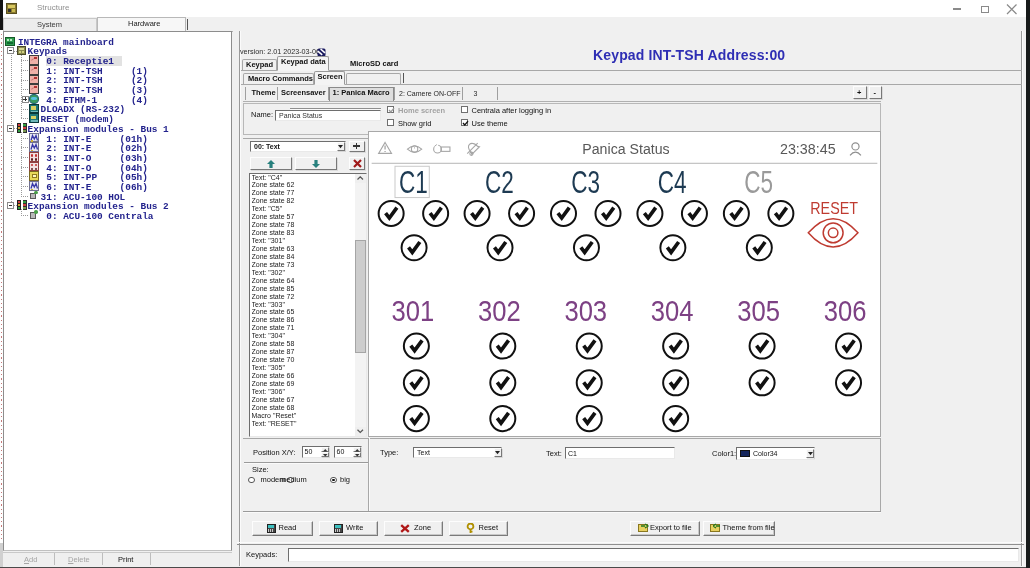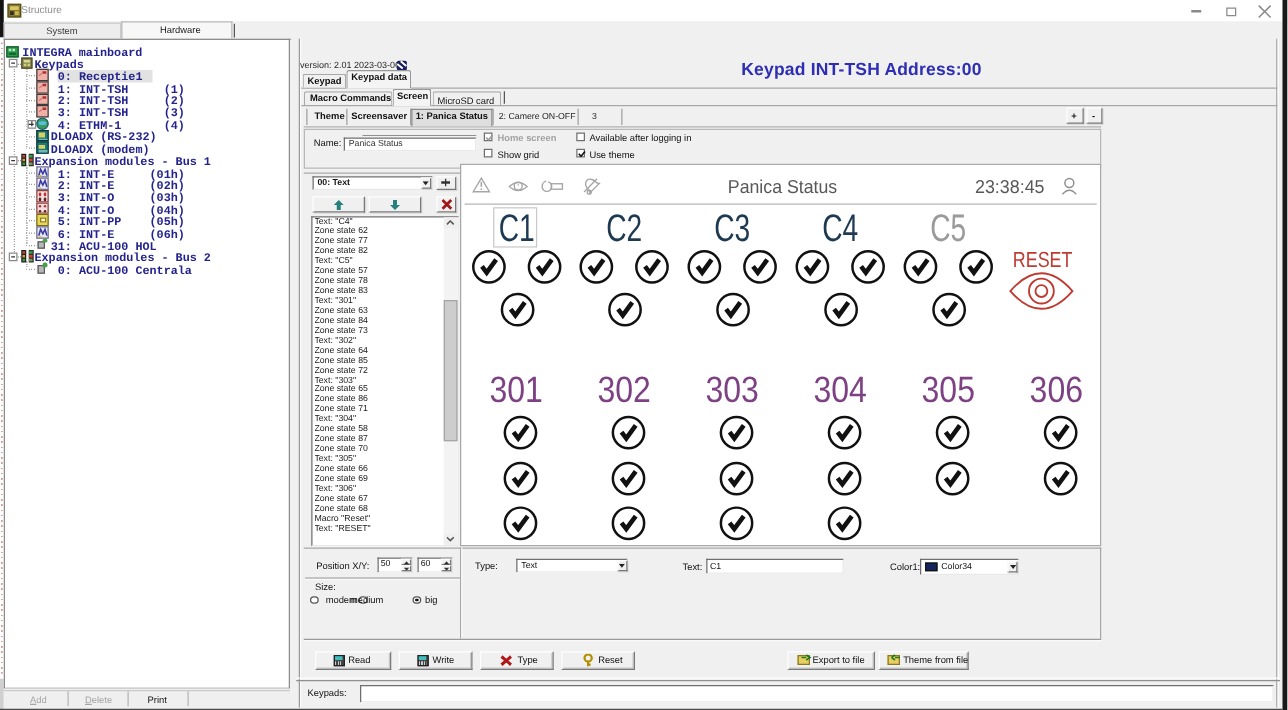--- a/index.html
+++ b/index.html
@@ -12,21 +12,21 @@
 .hl{position:absolute;height:1px;background:#989898}
 .vl{position:absolute;width:1px;background:#989898}
 </style></head><body>
 
 <div class="a" style="left:0;top:0;width:1026px;height:17px;background:#fff"></div>
 <div class="a" style="left:6px;top:3px;width:11px;height:11px;background:#8a7a30;border:1px solid #5a5020">
     <div class="a" style="left:1px;top:1px;width:7px;height:3px;background:#d8c860"></div>
     <div class="a" style="left:1px;top:5px;width:3px;height:3px;background:#303030"></div>
     <div class="a" style="left:5px;top:5px;width:3px;height:3px;background:#c8b850"></div>
   </div>
-<div class="t" style="left:17px;top:4px;font-size:8px;color:#8f8f8f">Structure</div>
+<div class="t" style="left:37px;top:4px;font-size:8px;color:#8f8f8f">Structure</div>
 <div class="a" style="left:953px;top:8.2px;width:7.5px;height:1.4px;background:#8a8a8a"></div>
 <div class="a" style="left:981px;top:5.5px;width:7.5px;height:7.5px;border:1.2px solid #8a8a8a"></div>
 <svg class="a" style="left:1006px;top:4px" width="12" height="11">
     <path d="M1,0.5 L10.5,10 M10.5,0.5 L1,10" stroke="#8a8a8a" stroke-width="1.2"></path>
   </svg>
 <div class="a" style="left:0;top:0;width:2.5px;height:30px;background:#141414"></div>
 <div class="a" style="left:0;top:30px;width:2.5px;height:513px;background:#fff"></div>
 <div class="a" style="left:1px;top:34px;width:1px;height:505px;background:repeating-linear-gradient(#c67878 0 1.2px,#fff 1.2px 4.2px)"></div>
 <div class="a" style="left:0;top:543px;width:3px;height:25px;background:#d0d0d0"></div>
 <div class="a" style="left:1026px;top:0;width:4px;height:568px;background:#171a1a"></div>
@@ -178,21 +178,21 @@
     <div class="a" style="left:5.5px;top:0;width:3.5px;height:3.5px;background:#4aa048;border-radius:50%"></div>
   </div>
 <div class="a mono" style="left:17.9px;top:37.8px">INTEGRA mainboard</div>
 <div class="a mono" style="left:27.6px;top:47.47px">Keypads</div>
 <div class="a mono" style="left:40.6px;top:57.14px"> 0: Receptie1</div>
 <div class="a mono" style="left:40.6px;top:66.80999999999999px"> 1: INT-TSH     (1)</div>
 <div class="a mono" style="left:40.6px;top:76.48px"> 2: INT-TSH     (2)</div>
 <div class="a mono" style="left:40.6px;top:86.14999999999999px"> 3: INT-TSH     (3)</div>
 <div class="a mono" style="left:40.6px;top:95.82px"> 4: ETHM-1      (4)</div>
 <div class="a mono" style="left:40.6px;top:105.49px">DLOADX (RS-232)</div>
-<div class="a mono" style="left:40.6px;top:115.16px">DLOADX (modem)</div>
+<div class="a mono" style="left:40.6px;top:115.16px">RESET (modem)</div>
 <div class="a mono" style="left:27.6px;top:124.83px">Expansion modules - Bus 1</div>
 <div class="a mono" style="left:40.6px;top:134.5px"> 1: INT-E     (01h)</div>
 <div class="a mono" style="left:40.6px;top:144.17000000000002px"> 2: INT-E     (02h)</div>
 <div class="a mono" style="left:40.6px;top:153.84px"> 3: INT-O     (03h)</div>
 <div class="a mono" style="left:40.6px;top:163.51px"> 4: INT-O     (04h)</div>
 <div class="a mono" style="left:40.6px;top:173.18px"> 5: INT-PP    (05h)</div>
 <div class="a mono" style="left:40.6px;top:182.85000000000002px"> 6: INT-E     (06h)</div>
 <div class="a mono" style="left:40.6px;top:192.52px">31: ACU-100 HOL</div>
 <div class="a mono" style="left:27.6px;top:202.19px">Expansion modules - Bus 2</div>
 <div class="a mono" style="left:40.6px;top:211.86px"> 0: ACU-100 Centrala</div>
@@ -217,52 +217,52 @@
 <div class="a" style="left:242px;top:59px;width:35px;height:11px;background:#f0f0f0;border:1px solid #a8a8a8;border-bottom:none;border-radius:2px 2px 0 0"></div>
 <div class="t" style="left:246px;top:60.5px;font-weight:bold">Keypad</div>
 <div class="a" style="left:277px;top:56px;width:52px;height:14.5px;background:#f4f4f4;border:1px solid #989898;border-bottom:1px solid #f4f4f4;border-radius:2px 2px 0 0"></div>
 <div class="t" style="left:281px;top:58px;font-weight:bold">Keypad data</div>
 <div class="hl" style="left:241px;top:83.5px;width:781px;background:#a8a8a8"></div>
 <div class="a" style="left:243px;top:72.5px;width:71px;height:11px;background:#f0f0f0;border:1px solid #a8a8a8;border-bottom:none;border-radius:2px 2px 0 0"></div>
 <div class="t" style="left:248px;top:74.5px;font-weight:bold">Macro Commands</div>
 <div class="a" style="left:314px;top:70.5px;width:31px;height:14px;background:#f4f4f4;border:1px solid #989898;border-bottom:1px solid #f4f4f4;border-radius:2px 2px 0 0"></div>
 <div class="t" style="left:317.5px;top:72.5px;font-weight:bold">Screen</div>
 <div class="a" style="left:346px;top:72.5px;width:55px;height:11px;background:#f0f0f0;border:1px solid #a8a8a8;border-bottom:none;border-radius:2px 2px 0 0"></div>
-<div class="t" style="left:350px;top:77px;font-weight:normal">MicroSD card</div>
+<div class="t" style="left:350px;top:60px;font-weight:bold">MicroSD card</div>
 <div class="vl" style="left:402.5px;top:73px;height:10px;background:#555"></div>
 <div class="hl" style="left:243px;top:100.5px;width:638px;background:#b0b0b0"></div>
 <div class="vl" style="left:245px;top:87px;height:13px;background:#9f9f9f"></div>
 <div class="vl" style="left:277px;top:87px;height:13px;background:#9f9f9f"></div>
 <div class="vl" style="left:327.5px;top:87px;height:13px;background:#9f9f9f"></div>
 <div class="vl" style="left:394px;top:87px;height:13px;background:#9f9f9f"></div>
 <div class="vl" style="left:461.5px;top:87px;height:13px;background:#9f9f9f"></div>
 <div class="vl" style="left:497px;top:87px;height:13px;background:#9f9f9f"></div>
 <div class="a" style="left:328.5px;top:86.5px;width:65.5px;height:14px;background:#dedede;border:1px solid #8a8a8a;border-bottom:none"></div>
 <div class="t" style="left:251.5px;top:89px;font-weight:bold">Theme</div>
 <div class="t" style="left:281px;top:89px;font-weight:bold">Screensaver</div>
-<div class="t" style="left:332.5px;top:89px;font-weight:bold">1: Panica Status</div>
+<div class="t" style="left:332.5px;top:89px;font-weight:bold">1: Panica Macro</div>
 <div class="t" style="left:399px;top:89.5px;font-size:7px;color:#262626">2: Camere ON-OFF</div>
 <div class="t" style="left:473.5px;top:89.5px;font-size:7px;color:#262626">3</div>
 <div class="b" style="left:853px;top:86px;width:13.5px;height:13px"></div>
 <div class="t" style="left:857px;top:88.5px;font-weight:bold">+</div>
 <div class="b" style="left:868.5px;top:86px;width:13.5px;height:13px"></div>
 <div class="t" style="left:873.5px;top:88.5px;font-weight:bold">-</div>
 <div class="a" style="left:243px;top:102.5px;width:638px;height:32.5px;background:#f0f0f0;border:1px solid #b8b8b8"></div>
 <div class="hl" style="left:290px;top:107.5px;width:91px;background:#8f8f8f"></div>
 <div class="hl" style="left:290px;top:108.5px;width:91px;background:#fafafa"></div>
 <div class="t" style="left:251px;top:111px">Name:</div>
 <div class="sunk" style="left:275px;top:109.5px;width:106px;height:11px"></div>
 <div class="t" style="left:279px;top:111.5px;font-size:7px;color:#333">Panica Status</div>
 <div class="ck" style="left:387px;top:106px"></div>
 <svg class="a" style="left:387.5px;top:106.5px" width="7" height="7">
     <path d="M1,3 L2.8,5 L6,1.2" stroke="#9a9a9a" stroke-width="1.3" fill="none"></path>
   </svg>
 <div class="t" style="left:398px;top:106.5px;font-weight:bold;color:#a2a2a2">Home screen</div>
 <div class="ck" style="left:461px;top:106px"></div>
-<div class="t" style="left:471.5px;top:106.5px">Available after logging in</div>
+<div class="t" style="left:471.5px;top:106.5px">Centrala after logging in</div>
 <div class="ck" style="left:387px;top:119px"></div>
 <div class="t" style="left:398px;top:119.5px">Show grid</div>
 <div class="ck" style="left:461px;top:119px"></div>
 <svg class="a" style="left:461.5px;top:119.5px" width="7" height="7">
     <path d="M1,3 L2.8,5 L6,1.2" stroke="#111" stroke-width="1.3" fill="none"></path>
   </svg>
 <div class="t" style="left:471.5px;top:119.5px">Use theme</div>
 <div class="hl" style="left:243px;top:137.5px;width:125px;background:#a8a8a8"></div>
 <div class="sunk" style="left:250px;top:140.5px;width:96px;height:11.5px"></div>
 <div class="t" style="left:254px;top:142.5px;font-weight:bold;font-size:7px">00: Text</div>
@@ -473,21 +473,21 @@
 <div class="a" style="left:319px;top:521px;width:59px;height:14.5px;background:#f0f0f0;border:1px solid #7a7a7a;border-top-color:#fdfdfd;border-left-color:#fdfdfd;box-shadow:inset -1px -1px 0 #c8c8c8"></div>
 <div class="a" style="left:333.5px;top:523.5px;width:9.5px;height:9px;background:#454545;border:1px solid #222">
     <div class="a" style="left:0.8px;top:0.8px;width:6px;height:2.5px;background:#3ec0c0"></div>
     <div class="a" style="left:0.8px;top:4.5px;width:6px;height:3px;background:repeating-linear-gradient(90deg,#c8c8c8 0 1px,#454545 1px 2px)"></div>
   </div>
 <div class="t" style="left:346px;top:524px">Write</div>
 <div class="a" style="left:383.5px;top:521px;width:59px;height:14.5px;background:#f0f0f0;border:1px solid #7a7a7a;border-top-color:#fdfdfd;border-left-color:#fdfdfd;box-shadow:inset -1px -1px 0 #c8c8c8"></div>
 <svg class="a" style="left:400px;top:524px" width="10" height="9">
     <path d="M1.2,1.2 L8.8,7.8 M8.8,1.2 L1.2,7.8" stroke="#b01818" stroke-width="2.4"></path>
   </svg>
-<div class="t" style="left:414px;top:524px">Type</div>
+<div class="t" style="left:414px;top:524px">Zone</div>
 <div class="a" style="left:449px;top:521px;width:59px;height:14.5px;background:#f0f0f0;border:1px solid #7a7a7a;border-top-color:#fdfdfd;border-left-color:#fdfdfd;box-shadow:inset -1px -1px 0 #c8c8c8"></div>
 <svg class="a" style="left:466px;top:523px" width="9" height="11">
     <circle cx="4.5" cy="3.4" r="2.9" fill="none" stroke="#b09000" stroke-width="1.8"></circle>
     <path d="M4.5,6 L4.5,10 M4.5,8.7 L6.5,8.7" stroke="#b09000" stroke-width="1.8" fill="none"></path>
   </svg>
 <div class="t" style="left:478.5px;top:524px">Reset</div>
 <div class="a" style="left:630px;top:521px;width:70px;height:14.5px;background:#f0f0f0;border:1px solid #7a7a7a;border-top-color:#fdfdfd;border-left-color:#fdfdfd;box-shadow:inset -1px -1px 0 #c8c8c8"></div>
 <div class="a" style="left:637.5px;top:524px;width:10px;height:8px;background:#e8d060;border:1px solid #8a7820"></div>
 <svg class="a" style="left:640.5px;top:522.5px" width="9" height="6">
     <path d="M0,3 L4,3 M4,1 L7,3 L4,5" stroke="#207820" stroke-width="1.3" fill="none" transform=""></path>

